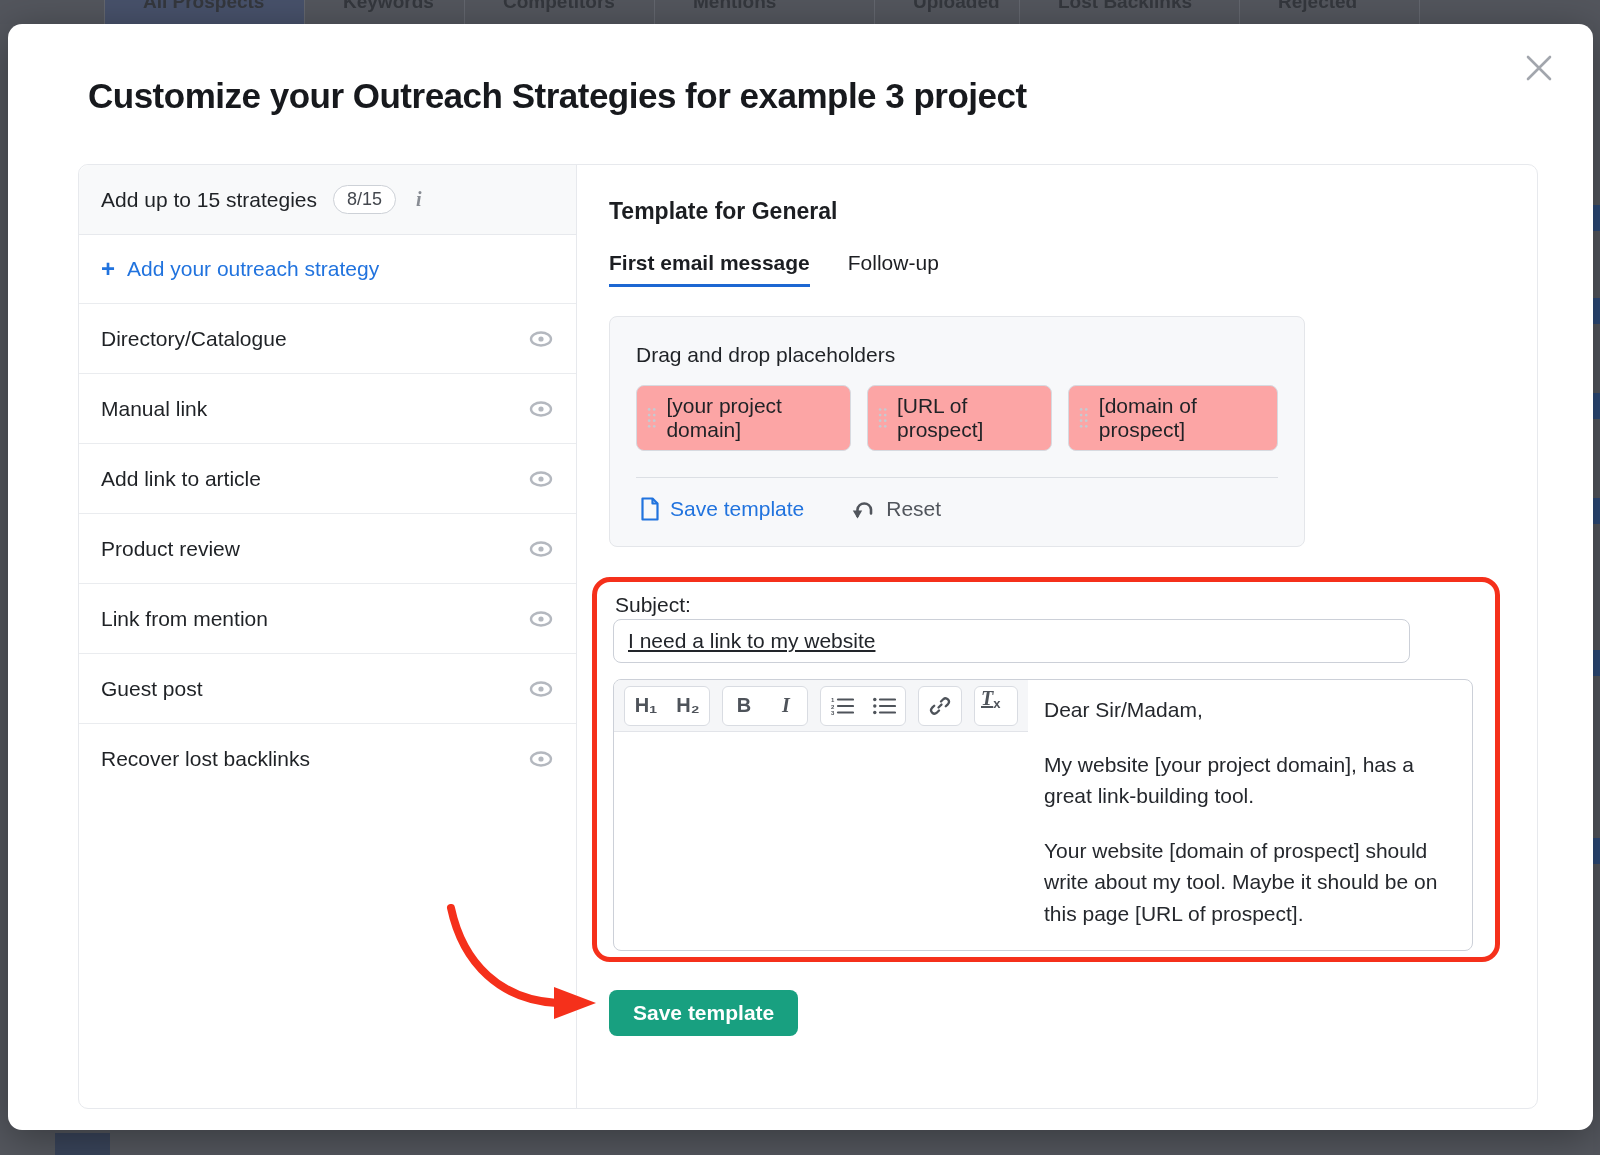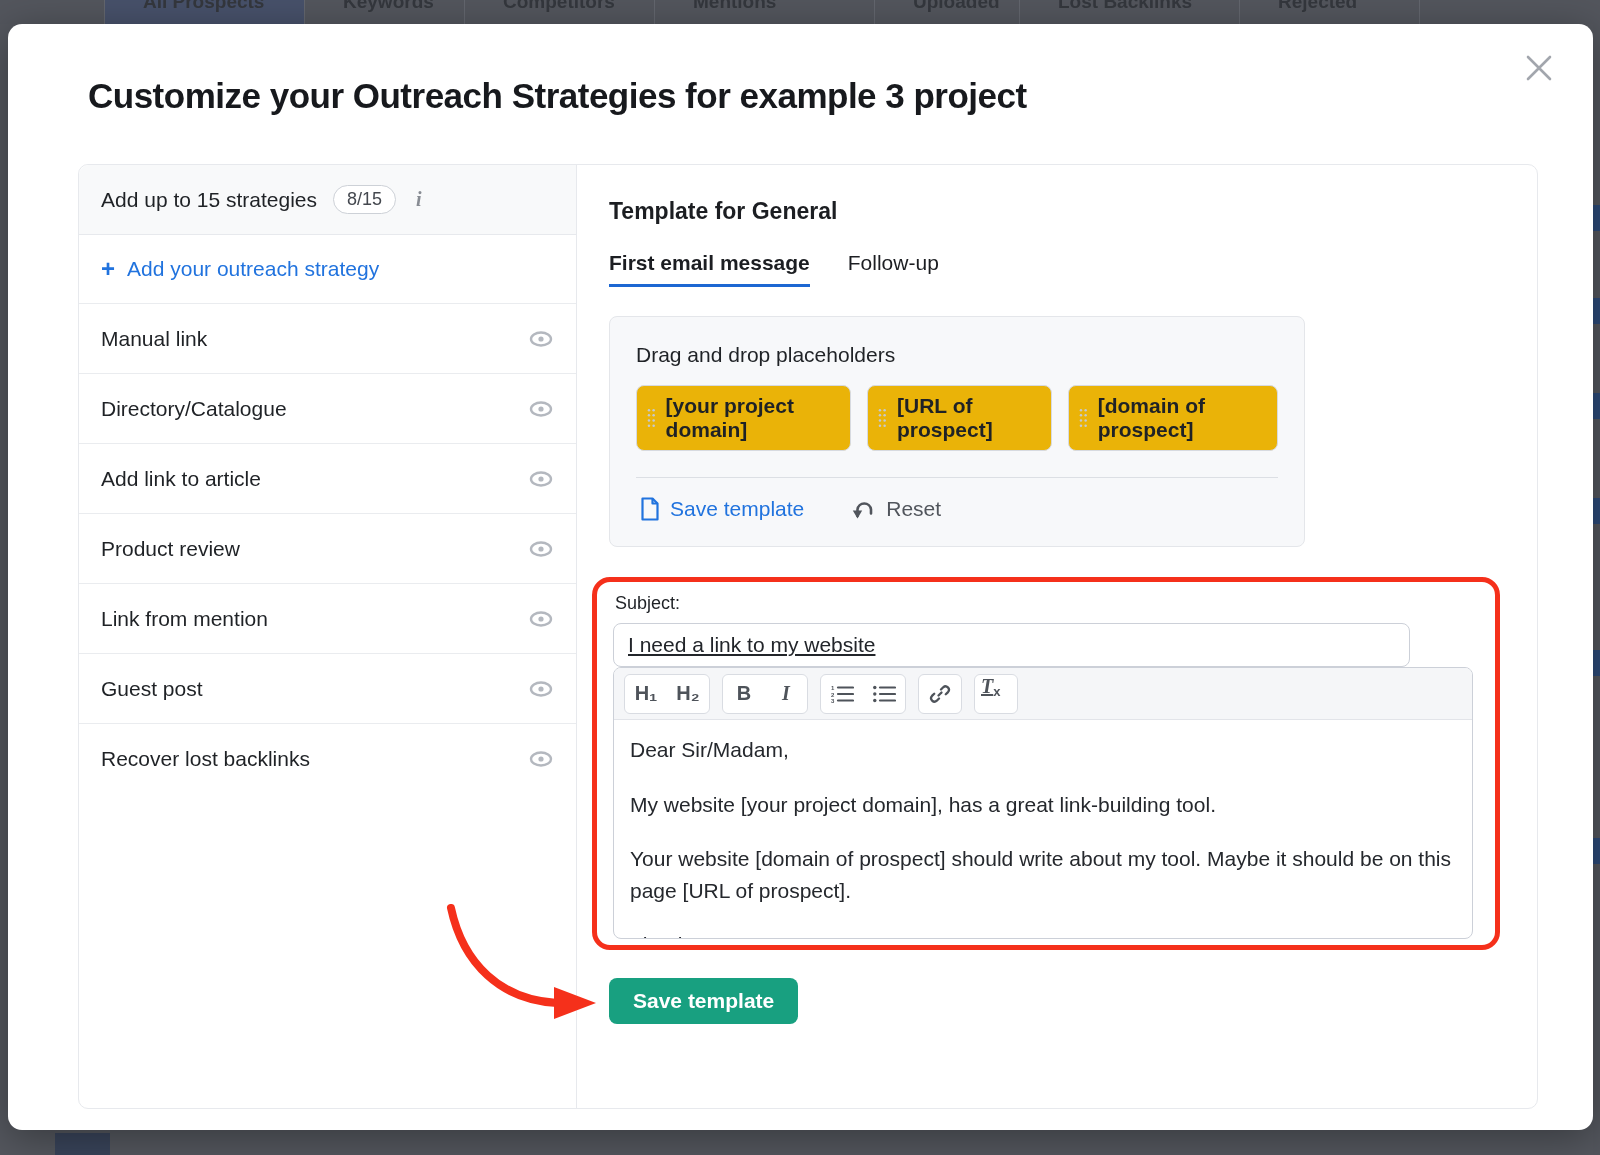--- a/index.html
+++ b/index.html
@@ -78,45 +78,45 @@
   .tab{ padding-bottom:12px; cursor:pointer; color:#1c1e22; }
   .tab.active{ box-shadow:inset 0 -3px 0 0 #1c67d2; font-weight:bold; }
 
   .ph-box{
     margin-top:29px; width:696px; background:#f7f8fa;
     border:1px solid #e4e6ea; border-radius:8px; padding:26px 26px 0 26px;
   }
   .ph-label{ font-size:21px; }
   .chips{ display:flex; gap:16px; margin-top:18px; }
   .chip{
-    display:flex; align-items:center; gap:10px; background:#eab308;
+    display:flex; align-items:center; gap:10px; background:#fca5a5;
     border:1px solid #d7dae0; border-radius:8px; padding:8px 16px 8px 10px;
-    font-size:21px; cursor:grab;font-weight:bold;
+    font-size:21px; cursor:grab;
   }
   .ph-divider{ border:none; border-top:1px solid #dcdfe4; margin:26px 0 0 0; }
   .ph-actions{ display:flex; align-items:center; gap:46px; padding:19px 0 25px 4px; }
   .link-action{ display:flex; align-items:center; gap:10px; color:#2173de; font-size:21px; cursor:pointer; }
   .reset-action{ display:flex; align-items:center; gap:10px; color:#51555c; font-size:21px; cursor:pointer; }
 
   
   .red-annotation{
     margin:30px 0 0 -17px; width:908px;
     border:5px solid #f5301b; border-radius:18px;
     padding:9px 14px 6px 16px;
   }
-  .subject-label{ font-size:18px; margin:2px 0 9px 2px; }
+  .subject-label{ font-size:21px; margin:2px 0 2px 2px; }
   .subject-input{
     width:797px; height:44px; border:1px solid #ccd0d8; border-radius:8px;
     font-size:21px; padding:0 14px; color:#22252a; outline:none;
     font-family:"Liberation Sans", sans-serif;
     text-decoration:underline;
   }
   .editor{
-    width:860px; height:272px; border:1px solid #ccd0d8;
-    border-radius:8px; overflow:hidden; display:flex; flex-direction:column;
+    margin-top:16px; width:860px; height:272px; border:1px solid #ccd0d8;
+    border-radius:8px; overflow:hidden; display:flex; 
   }
   .toolbar{
     background:#f5f6f8; border-bottom:1px solid #e2e4e9; height:52px;
     display:flex; align-items:center; gap:12px; padding:0 10px; flex:none;
   }
   .tb-group{
     display:flex; background:#fff; border:1px solid #d9dce2; border-radius:6px; height:40px;
   }
   .tb-btn{
     min-width:42px; padding:0 6px; display:grid; place-items:center;
@@ -194,30 +194,30 @@
         <span class="pill">8/15</span>
         <span class="info-i">i</span>
       </div>
 
       <div class="sb-add">
         <span class="plus">+</span>
         <span>Add your outreach strategy</span>
       </div>
 
       <div class="sb-row">
+        <span>Directory/Catalogue</span>
+        <span class="eye">
+          <svg class="icon-svg" width="26" height="20" viewBox="0 0 26 20">
+              <ellipse cx="13" cy="10" rx="10" ry="6.5" fill="none" stroke="#b4b8bf" stroke-width="2.4"></ellipse>
+              <circle cx="13" cy="10" r="2.6" fill="#b4b8bf"></circle>
+            </svg>
+        </span>
+      </div>
+      <div class="sb-row">
         <span>Manual link</span>
-        <span class="eye">
-          <svg class="icon-svg" width="26" height="20" viewBox="0 0 26 20">
-              <ellipse cx="13" cy="10" rx="10" ry="6.5" fill="none" stroke="#b4b8bf" stroke-width="2.4"></ellipse>
-              <circle cx="13" cy="10" r="2.6" fill="#b4b8bf"></circle>
-            </svg>
-        </span>
-      </div>
-      <div class="sb-row">
-        <span>Directory/Catalogue</span>
         <span class="eye">
           <svg class="icon-svg" width="26" height="20" viewBox="0 0 26 20">
               <ellipse cx="13" cy="10" rx="10" ry="6.5" fill="none" stroke="#b4b8bf" stroke-width="2.4"></ellipse>
               <circle cx="13" cy="10" r="2.6" fill="#b4b8bf"></circle>
             </svg>
         </span>
       </div>
       <div class="sb-row">
         <span>Add link to article</span>
         <span class="eye">

